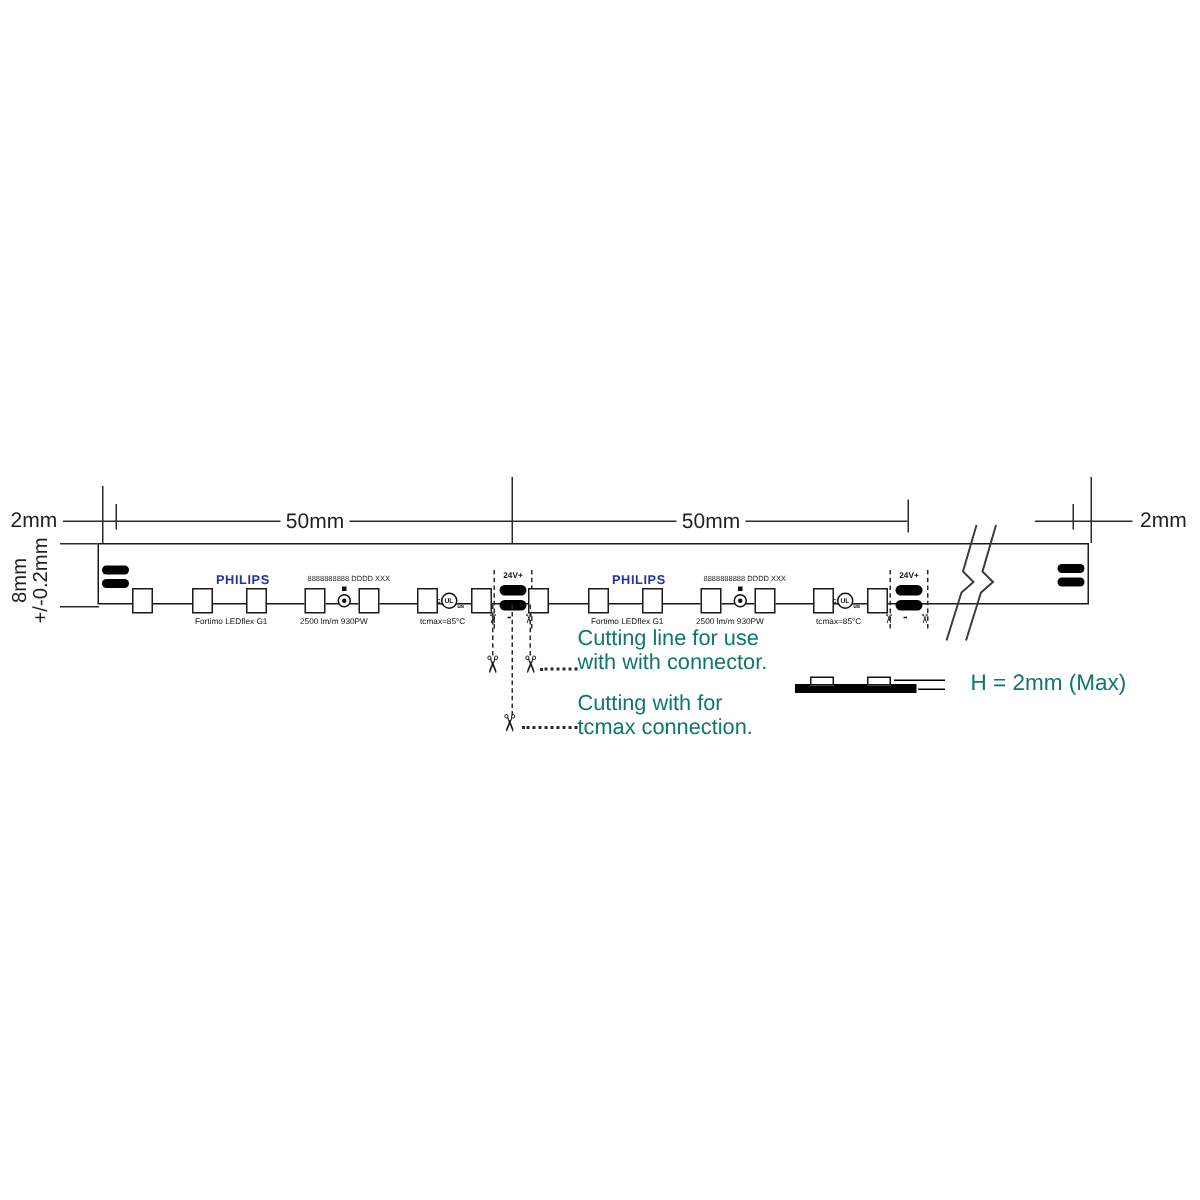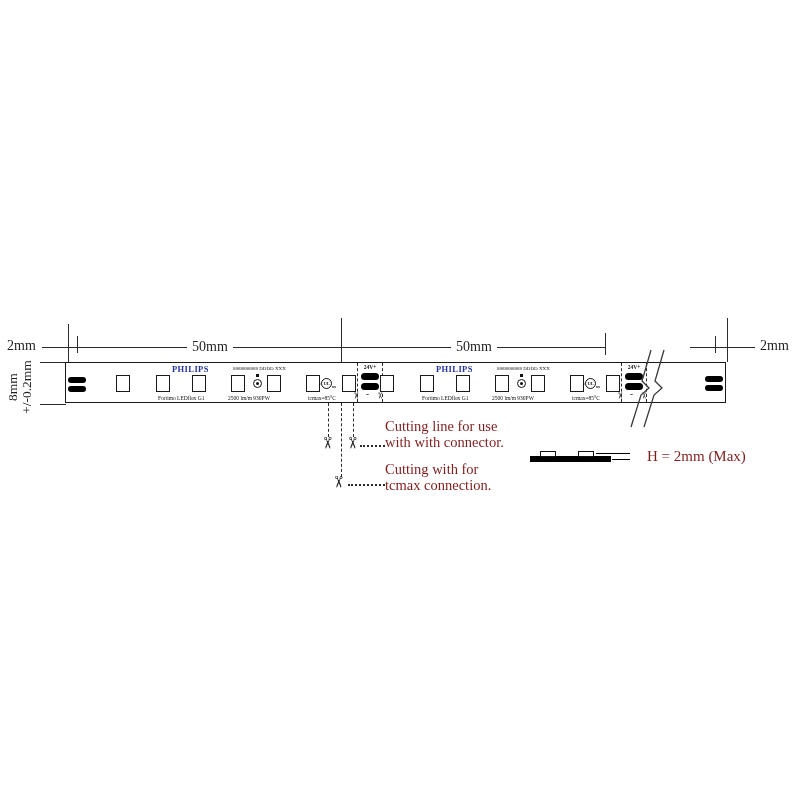--- a/index.html
+++ b/index.html
@@ -1,31 +1,31 @@
 <!DOCTYPE html>
 <html><head>
 <meta charset="utf-8">
 <style>
   html,body{margin:0;padding:0;background:#fff;}
   .canvas{position:relative;width:800px;height:800px;background:#ffffff;overflow:hidden;
-          font-family:Liberation Serif, serif;color:#1a1a1a;}
+          font-family:Liberation Sans, sans-serif;color:#1a1a1a;}
   
   .dimline{position:absolute;height:0;border-top:1px solid #2b2b2b;}
   .vline{position:absolute;width:0;border-left:1px solid #2b2b2b;}
   .dashline{position:absolute;width:0;border-left:1px dashed #2b2b2b;}
   .dotlead{position:absolute;height:0;border-top:2px dotted #2b2b2b;}
   .dimtext{position:absolute;font-size:14px;color:#1f1f1f;background:#fff;padding:0 3px;
            white-space:nowrap;}
   .heightlabel{position:absolute;left:-37px;top:369px;width:122px;height:36px;
                transform:rotate(-90deg);text-align:center;line-height:1.05;
                font-size:13.5px;color:#1f1f1f;white-space:nowrap;}
   
   .strip{position:absolute;left:65px;top:362px;width:661px;height:41px;background:#fff;
          border:1.4px solid #1a1a1a;box-sizing:border-box;}
-  .segment{position:absolute;top:0;height:100%;width:268px;margin-left:28px;}
+  .segment{position:absolute;top:17px;height:100%;width:268px;}
   .pad{position:absolute;background:#000;border-radius:3px;}
   .ledsq{position:absolute;top:12px;width:14px;height:17px;border:1.2px solid #1a1a1a;
          background:#fff;box-sizing:border-box;}
   .brand{position:absolute;top:0.5px;font-size:8.5px;font-weight:bold;letter-spacing:0.4px;
          white-space:nowrap;}
   .tiny{position:absolute;font-size:5.5px;letter-spacing:0;color:#111;white-space:nowrap;}
   .micro{position:absolute;font-size:5px;color:#222;white-space:nowrap;}
   .cutlbl{position:absolute;top:1px;width:24px;text-align:center;font-size:5.5px;
           font-weight:bold;color:#111;}
   .testpoint{position:absolute;width:9px;height:9px;border:1.6px solid #111;border-radius:50%;
@@ -36,21 +36,21 @@
   .ulmark{position:absolute;display:flex;align-items:center;font-weight:bold;color:#111;}
   .ulmark .c{font-size:5px;}
   .ulmark .circ{width:11px;height:11px;border:1.2px solid #111;border-radius:50%;
                 display:flex;align-items:center;justify-content:center;font-size:4.5px;
                 box-sizing:border-box;background:#fff;}
   .ulmark .us{font-size:4px;align-self:flex-end;}
   .sc{display:inline-block;transform:rotate(90deg);color:#1a1a1a;line-height:1;}
   .sc-big{position:absolute;font-size:16px;}
   .sc-tiny{position:absolute;font-size:9px;}
   .minus{position:absolute;font-size:9px;font-weight:bold;color:#111;}
-  .note{position:absolute;font-size:14.5px;line-height:1.08;color:#7f1d1d;white-space:nowrap;}
+  .note{position:absolute;font-size:14.5px;line-height:1.08;color:#0f766e;white-space:nowrap;}
   
   .pbar{position:absolute;left:530px;top:456px;width:81px;height:5.5px;background:#000;}
   .pbump{position:absolute;top:450.5px;width:16px;height:6px;border:1.2px solid #111;
          background:#fff;box-sizing:border-box;}
   .pline{position:absolute;background:#000;}
   svg.overlay{position:absolute;left:0;top:0;pointer-events:none;}
 </style>
 </head>
 <body>
 

